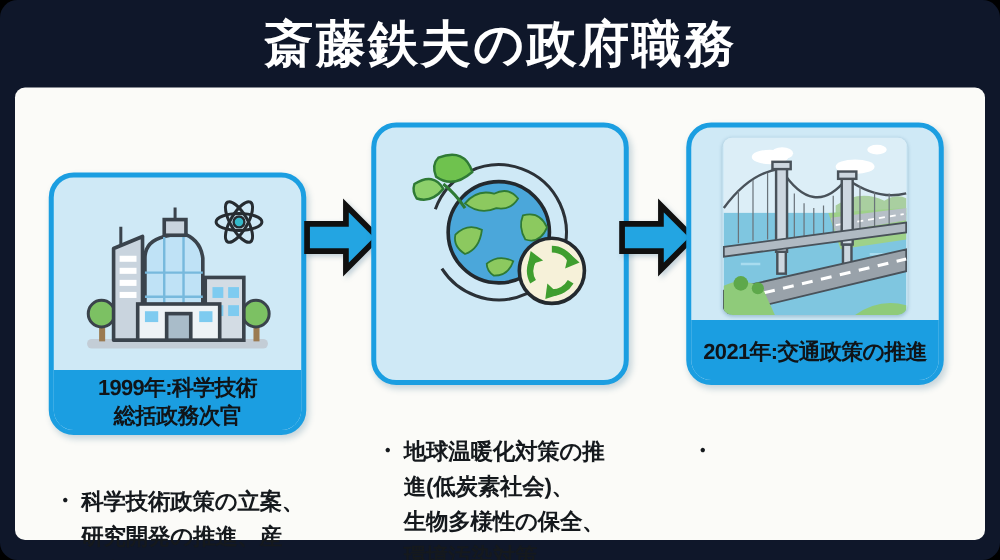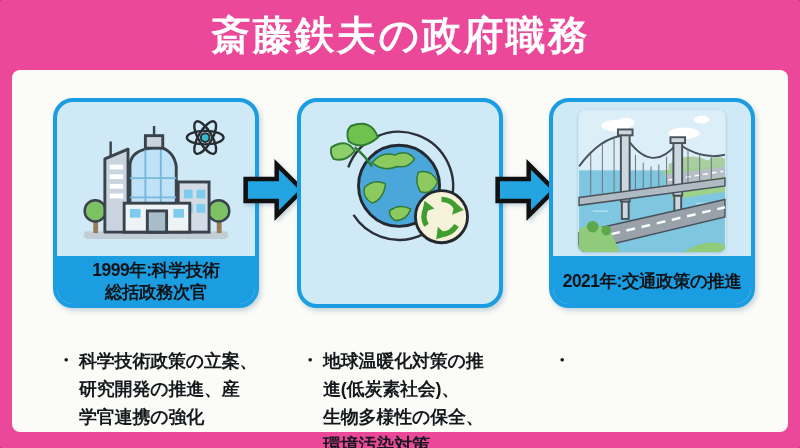--- a/index.html
+++ b/index.html
@@ -1,30 +1,30 @@
 <!DOCTYPE html>
 <html><head>
 <meta charset="utf-8">
 <style>
   html { background:#000; }
   body {
     margin:0; width:800px; height:448px; overflow:hidden; position:relative;
     font-family:"Liberation Sans","DejaVu Sans",sans-serif;
   }
-  .slide { position:absolute; inset:0; background:#ec4899; border-radius:1px; }
+  .slide { position:absolute; inset:0; background:#0f172a; border-radius:14px; }
   .title {
     position:absolute; top:8px; left:0; right:0; text-align:center;
     color:#ffffff; font-size:40px; font-weight:bold; letter-spacing:2px;
   }
   .panel {
     position:absolute; left:12px; top:70px; width:776px; height:362px;
     background:#fbfbf8; border-radius:8px;
   }
   .col { position:absolute; top:28px; width:206px; }
-  .col1 { left:41px; } .col2 { left:285px; } .col3 { left:537px; }
+  .col1 { left:27px;margin-top:40px; } .col2 { left:285px; } .col3 { left:537px; }
   .card {
     position:relative; height:210px; background:#cfe9f6;
     border:4px solid #1b9ee1; border-radius:20px; box-sizing:border-box;
     overflow:hidden; box-shadow:2px 3px 5px rgba(20,80,120,.22);
   }
   .illus {
     position:absolute; top:0; left:0; right:0; bottom:44px;
     display:flex; align-items:center; justify-content:center;
   }
   .band {

